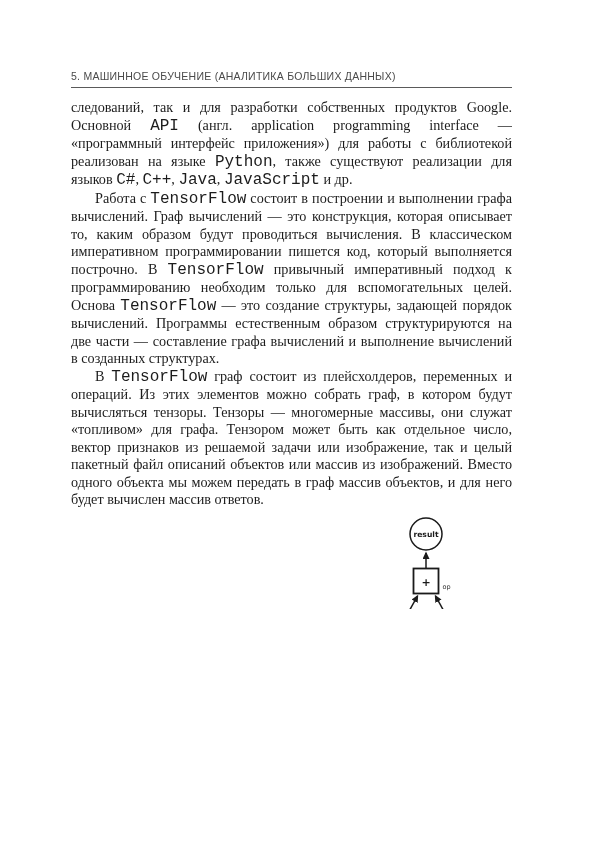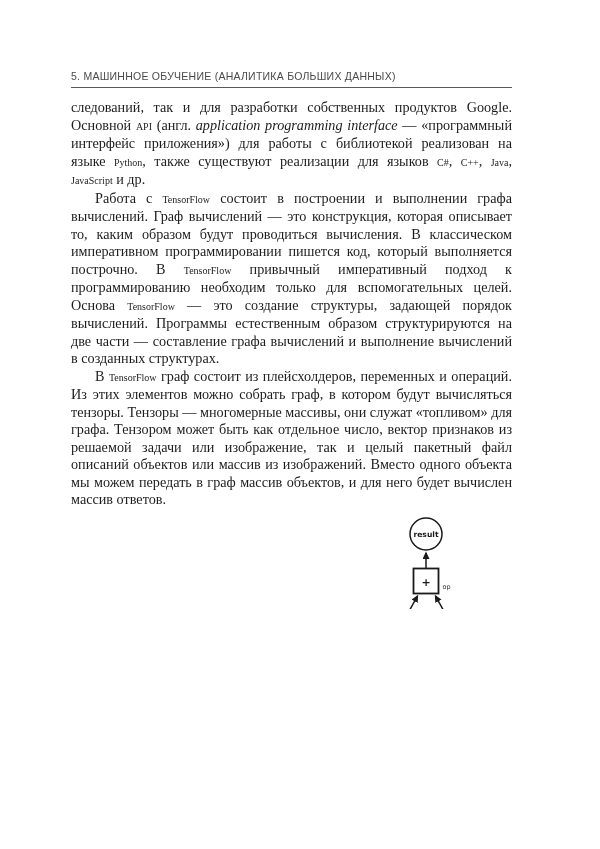--- a/index.html
+++ b/index.html
@@ -24,24 +24,24 @@
     white-space:nowrap;
   }
   .body-text p {
     margin:0;
     font-size:14.2px;
     line-height:17.5px;
     text-align:justify;
   }
   .body-text p.indent { text-indent:24px; }
   .mono {
-    font-family:Liberation Serif, serif;
-    font-size:10px;
+    font-family:Liberation Mono, monospace;
+    font-size:16px;
   }
-  .i { font-style:italic; }
+  .i { }
   .figure-wrap { text-align:right; margin-top:6px; }
   .figure-svg { display:inline-block; }
   .caption {
     text-align:center;
     font-size:13.5px;
     line-height:16px;
     margin-top:8px;
     color:#1c1c1c;
   }
   .pageno {

